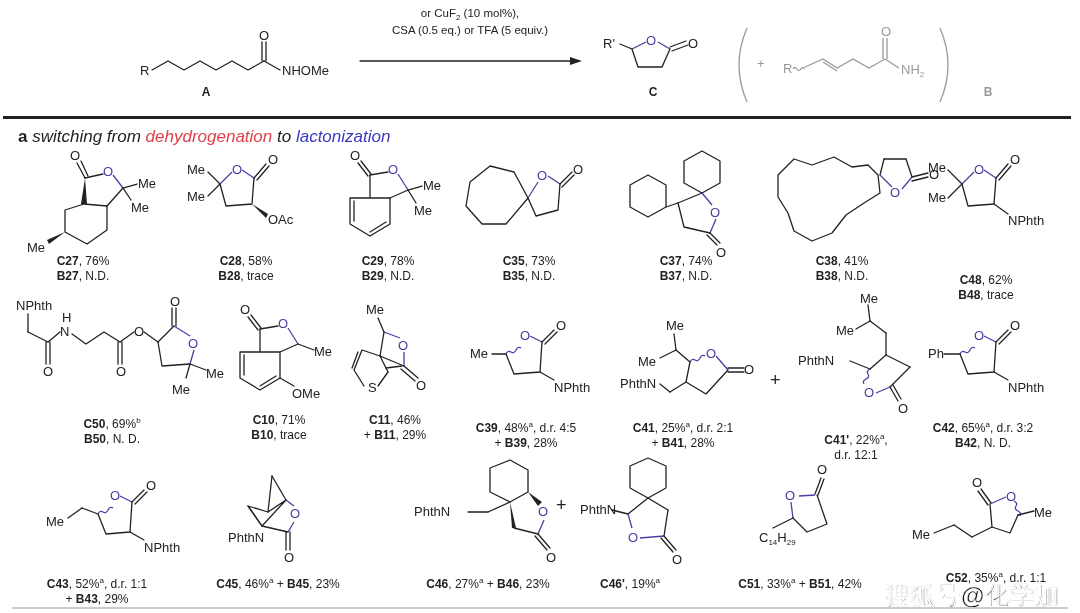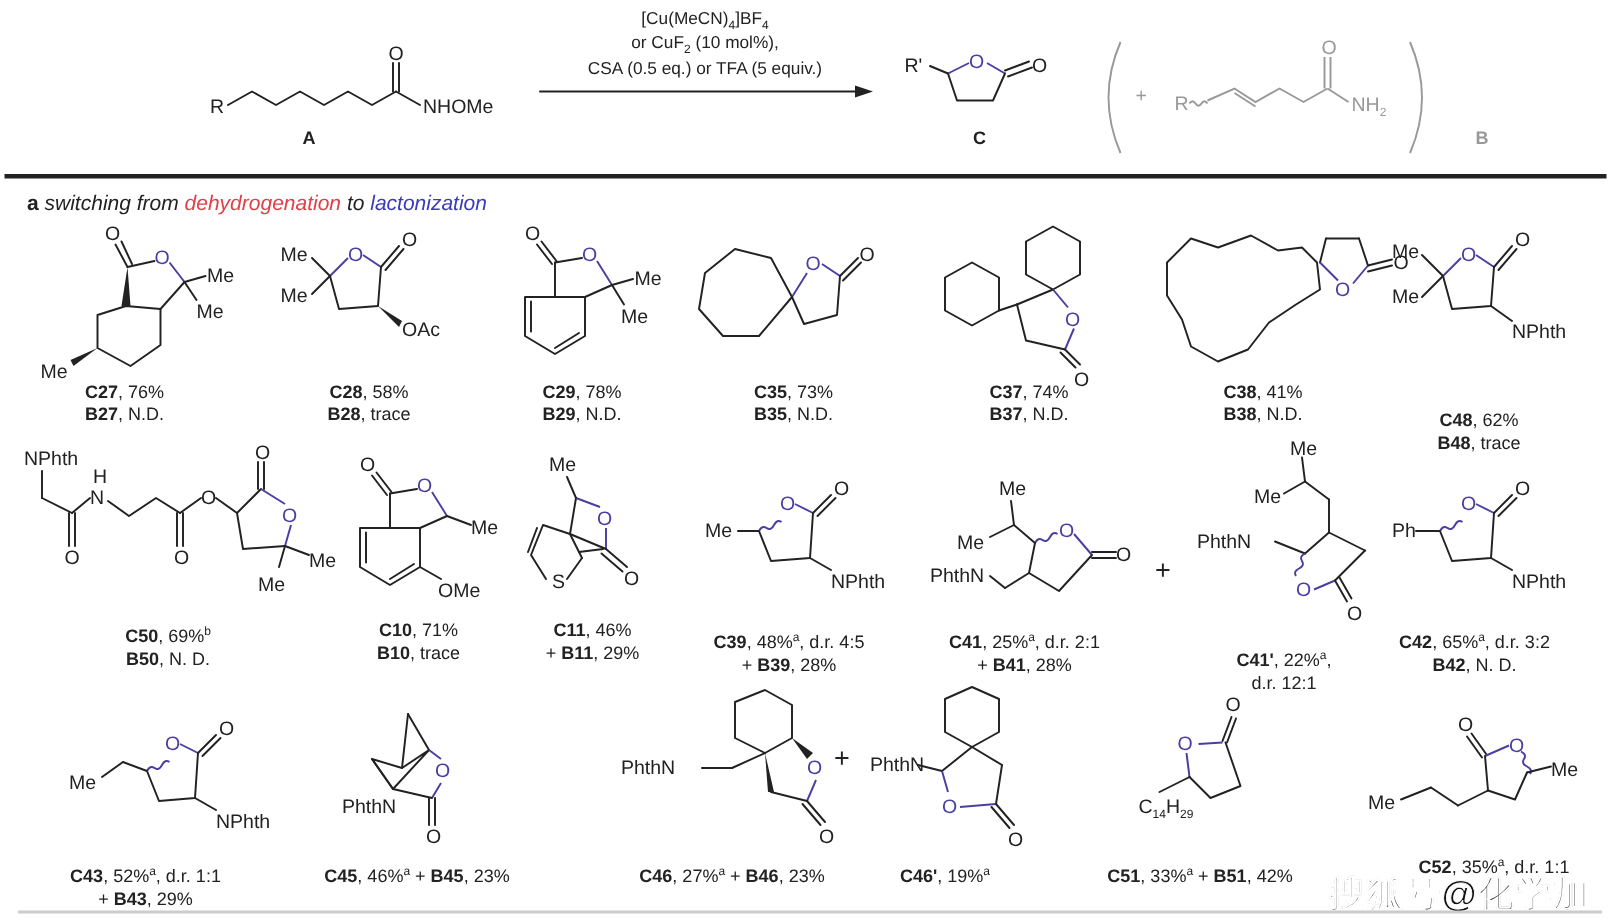--- a/index.html
+++ b/index.html
@@ -9,21 +9,21 @@
   svg .b{stroke:#222;stroke-width:1.3;fill:none;stroke-linejoin:round;stroke-linecap:round;}
   svg .bo{stroke:#4a3fa0;stroke-width:1.3;fill:none;}
   svg .g{stroke:#999;stroke-width:1.3;fill:none;}
   svg text{font-family:"Liberation Sans",sans-serif;font-size:13px;fill:#222;}
   svg text.o{fill:#4a3fa0;}
   svg text.gt{fill:#999;}
   .cond{font-size:11.5px;text-align:center;line-height:13px;color:#222;}
   .lbl{font-size:12px;text-align:center;line-height:15px;white-space:nowrap;transform:translateX(-50%);}
   .lbl b{font-weight:bold;}
   .lbl sup{font-size:8px;}
-  .title-a{font-size:14px;}
+  .title-a{font-size:17px;}
   .title-a .a{font-weight:bold;font-style:normal;}
   .title-a i{font-style:italic;}
   .red{color:#e0404a;}
   .blue{color:#3a3ac0;}
   .rule{background:#222;}
   .grule{background:#ccc;}
   .wm{font-size:24px;font-weight:bold;color:#111;letter-spacing:1px;-webkit-text-stroke:0.6px #fff;text-shadow:0 0 2px #fff;}
 </style>
 </head>
 <body>
@@ -35,21 +35,20 @@
     <polyline class="b" points="12,40 28,31 44,40 60,31 76,40 92,31 108,40 124,31"></polyline>
     <line class="b" x1="122" y1="31" x2="122" y2="12"></line>
       <line class="b" x1="126" y1="31" x2="126" y2="12"></line>
     <text x="119" y="10">O</text>
     <line class="b" x1="124" y1="31" x2="140" y2="40"></line>
     <text x="142" y="45">NHOMe</text>
   </svg>
   <div class="abs lbl" style="left:206px;top:85px;"><b>A</b></div>
 
   <div class="abs cond" style="left:360px;top:7px;width:220px;">
-    <div>[Cu(MeCN)<sub style="font-size:8px">4</sub>]BF<sub style="font-size:8px">4</sub></div>
     <div>or CuF<sub style="font-size:8px">2</sub> (10 mol%),</div>
     <div>CSA (0.5 eq.) or TFA (5 equiv.)</div>
   </div>
   <svg style="left:360px;top:56px;" width="225" height="10">
     <line class="b" x1="0" y1="5" x2="210" y2="5"></line>
     <polygon points="210,1 222,5 210,9" fill="#222"></polygon>
   </svg>
   <div class="abs cond" style="left:360px;top:78px;width:220px;">
   </div>
 

